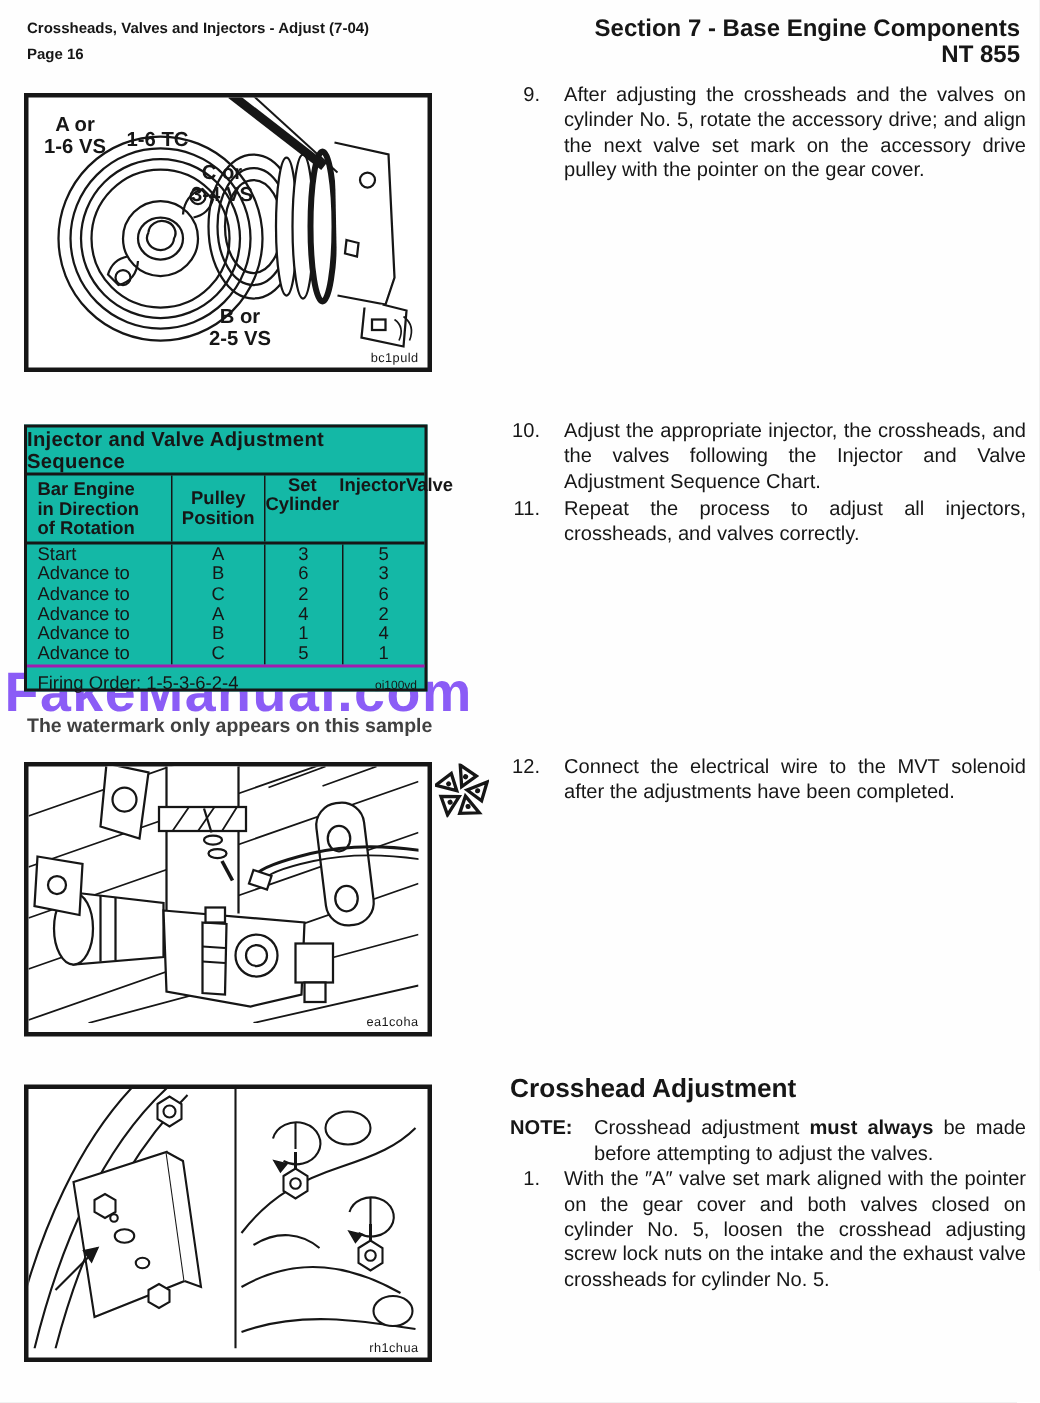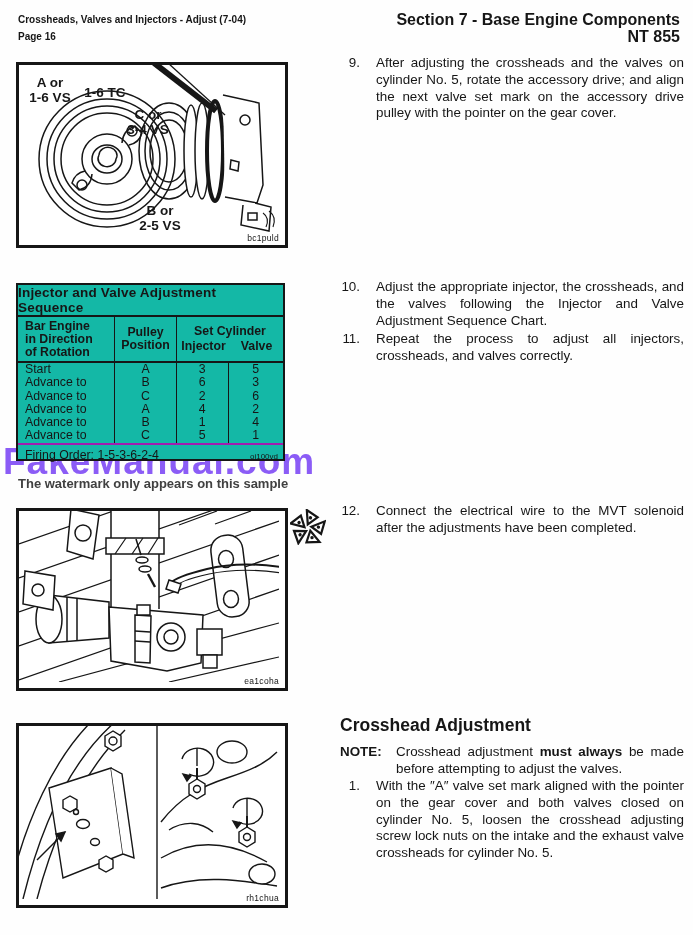--- a/index.html
+++ b/index.html
@@ -24,21 +24,21 @@
   .figcode{position:absolute;right:6px;bottom:2px;font-size:8.5px;letter-spacing:0.3px;}
   
   .seq{position:absolute;left:16px;top:283px;width:269px;height:178px;background:#14b8a6;
        border:2.5px solid #161616;z-index:1;box-sizing:border-box;font-size:12.3px;}
   .seq .t-title{height:30px;border-bottom:2px solid #161616;display:flex;align-items:center;
        justify-content:center;font-size:13.5px;font-weight:700;letter-spacing:0.2px;}
   .seq .t-head{display:grid;grid-template-columns:97px 62px 1fr;height:44px;border-bottom:2px solid #161616;}
   .seq .hc{box-sizing:border-box;font-weight:700;line-height:13px;}
   .seq .hc1{border-right:1.5px solid #161616;padding:3px 0 0 7px;}
   .seq .hc2{border-right:1.5px solid #161616;display:flex;flex-direction:column;justify-content:center;align-items:center;}
-  .seq .hc34{display:flex;flex-direction:column;justify-content:center;}
+  .seq .hc34{display:flex;flex-direction:row;justify-content:center;}
   .seq .hc34 .grp{text-align:center;margin-bottom:2px;}
   .seq .hc34 .sub{display:flex;}
   .seq .hc34 .sub span{flex:1;text-align:center;}
   .seq .t-body{display:grid;grid-template-columns:97px 62px 51.5px 1fr;height:80px;}
   .seq .bc{box-sizing:border-box;line-height:13.3px;}
   .seq .bcol1{padding-left:7px;border-right:1.5px solid #161616;}
   .seq .bcol2{text-align:center;border-right:1.5px solid #161616;}
   .seq .bcol3{text-align:center;border-right:1.5px solid #161616;}
   .seq .bcol4{text-align:center;}
   .seq .t-body .cellblock div{height:13.3px;}

